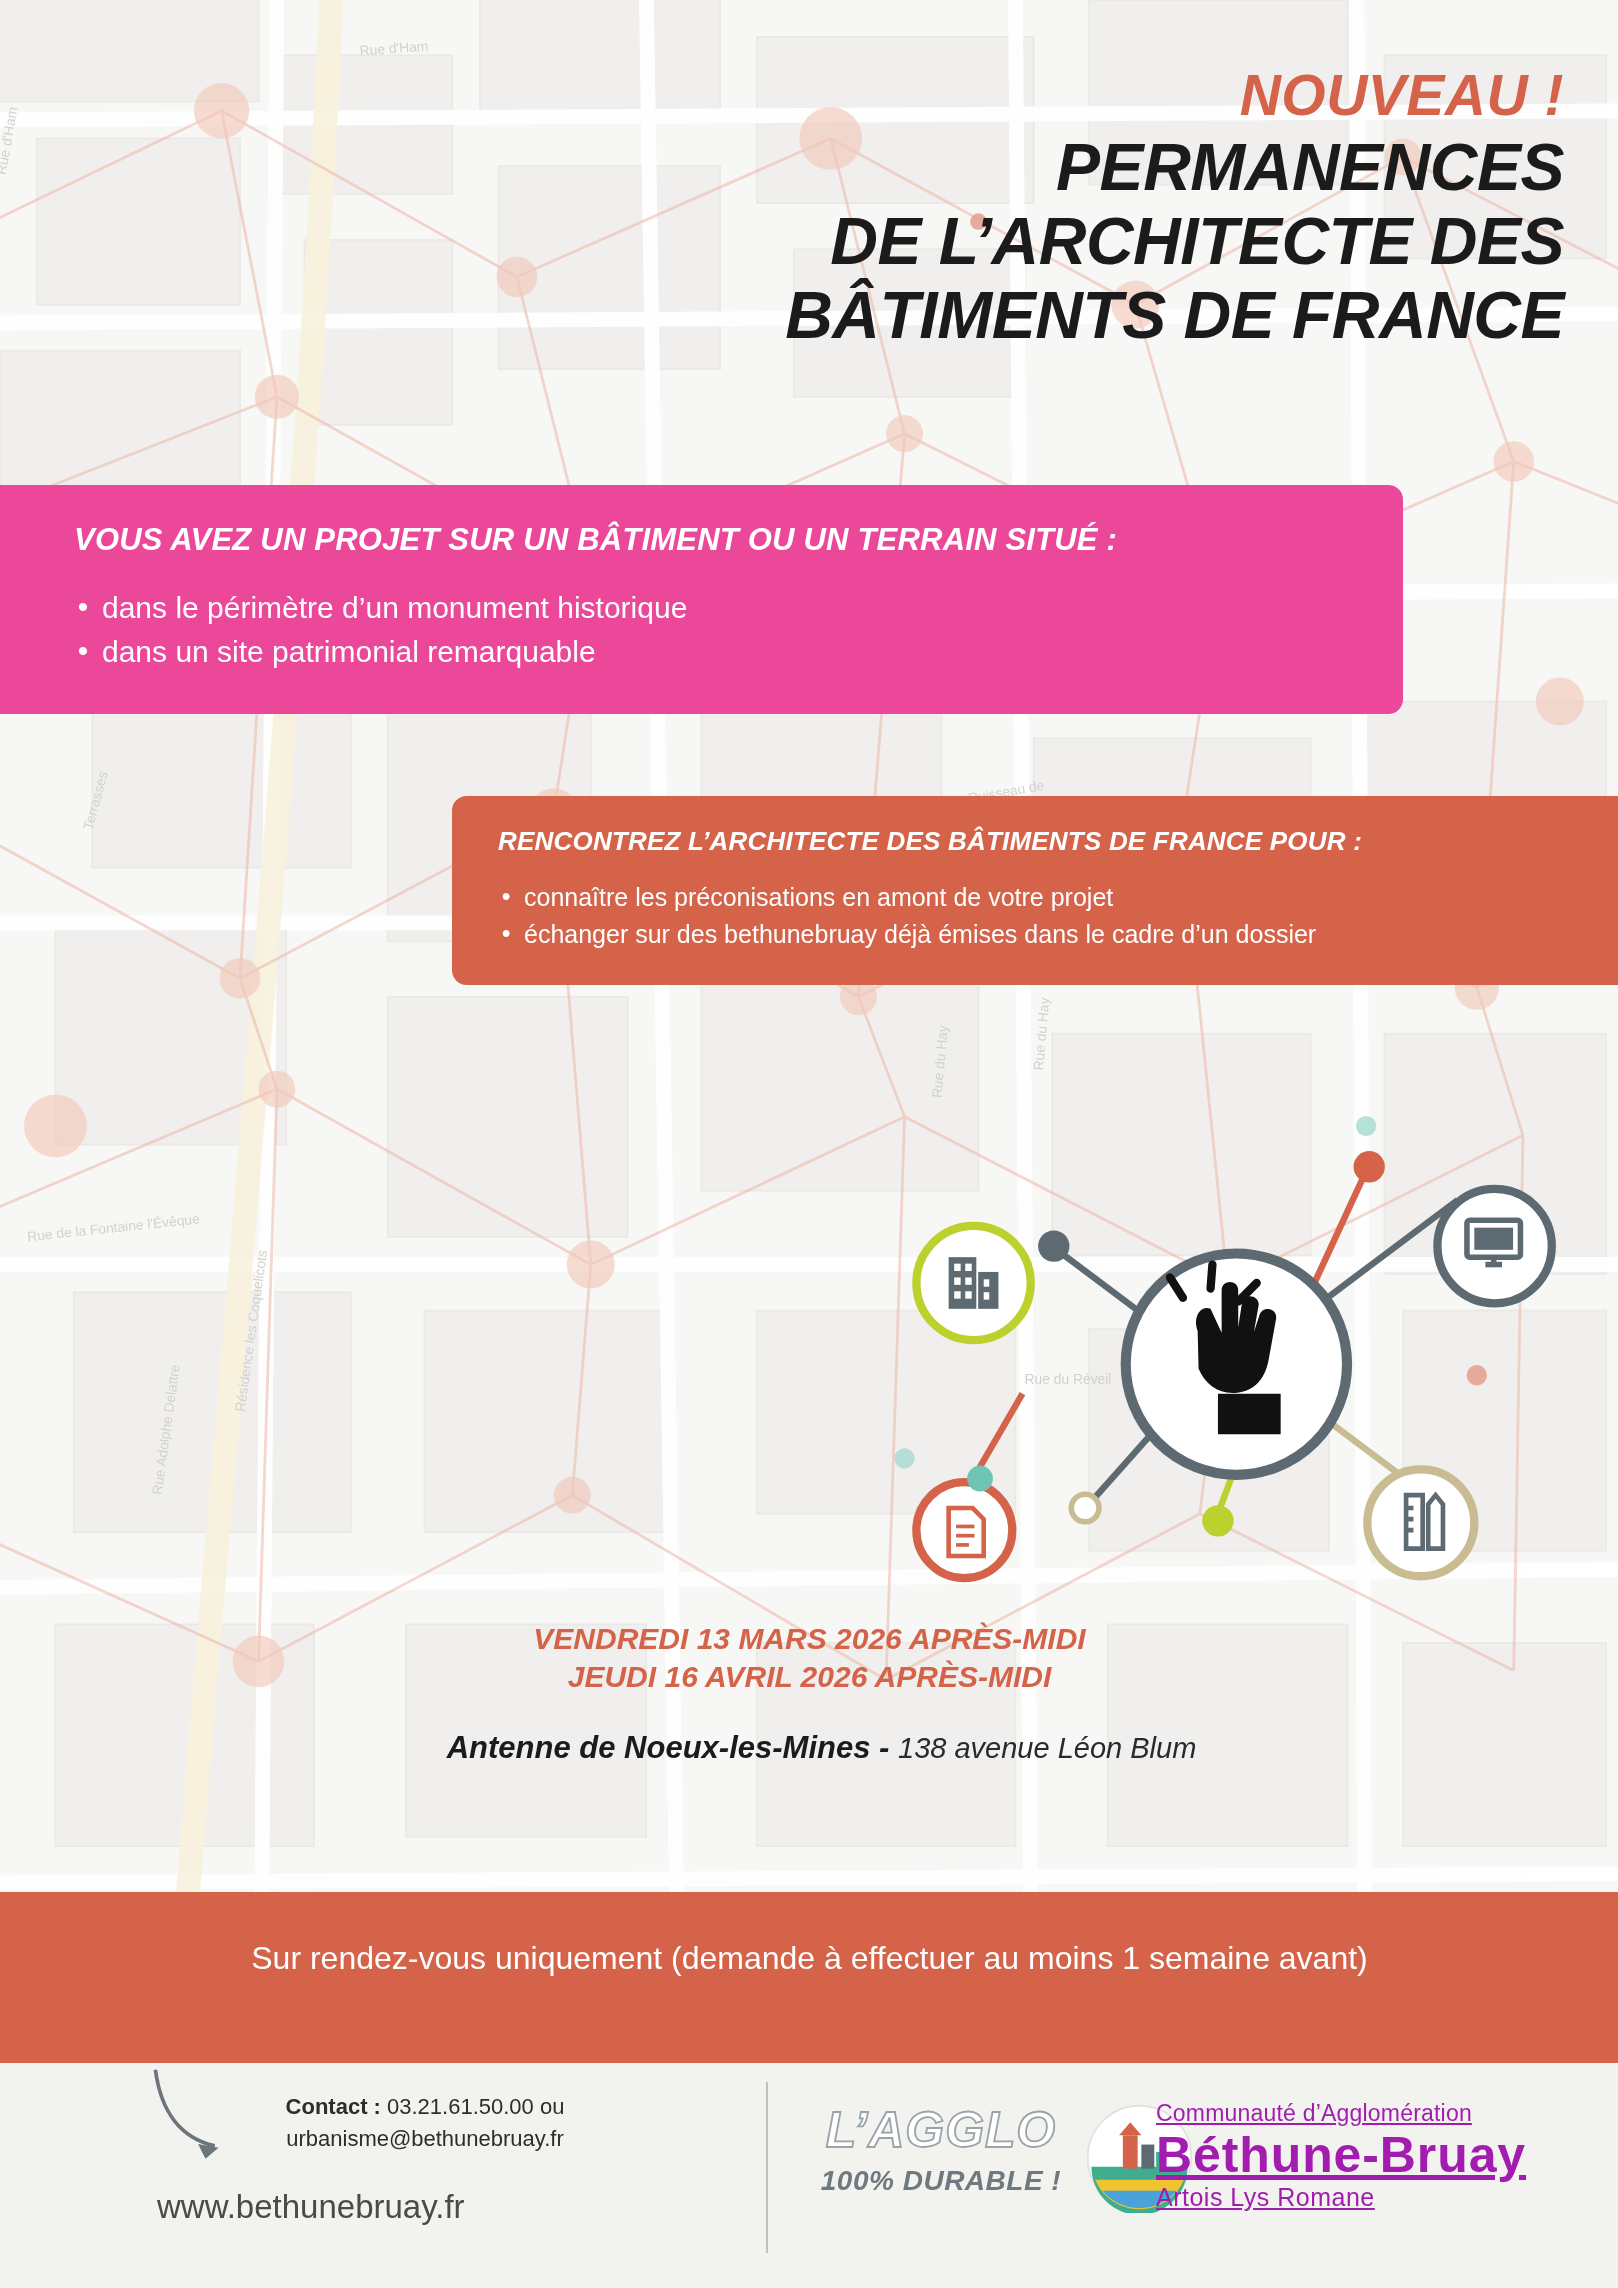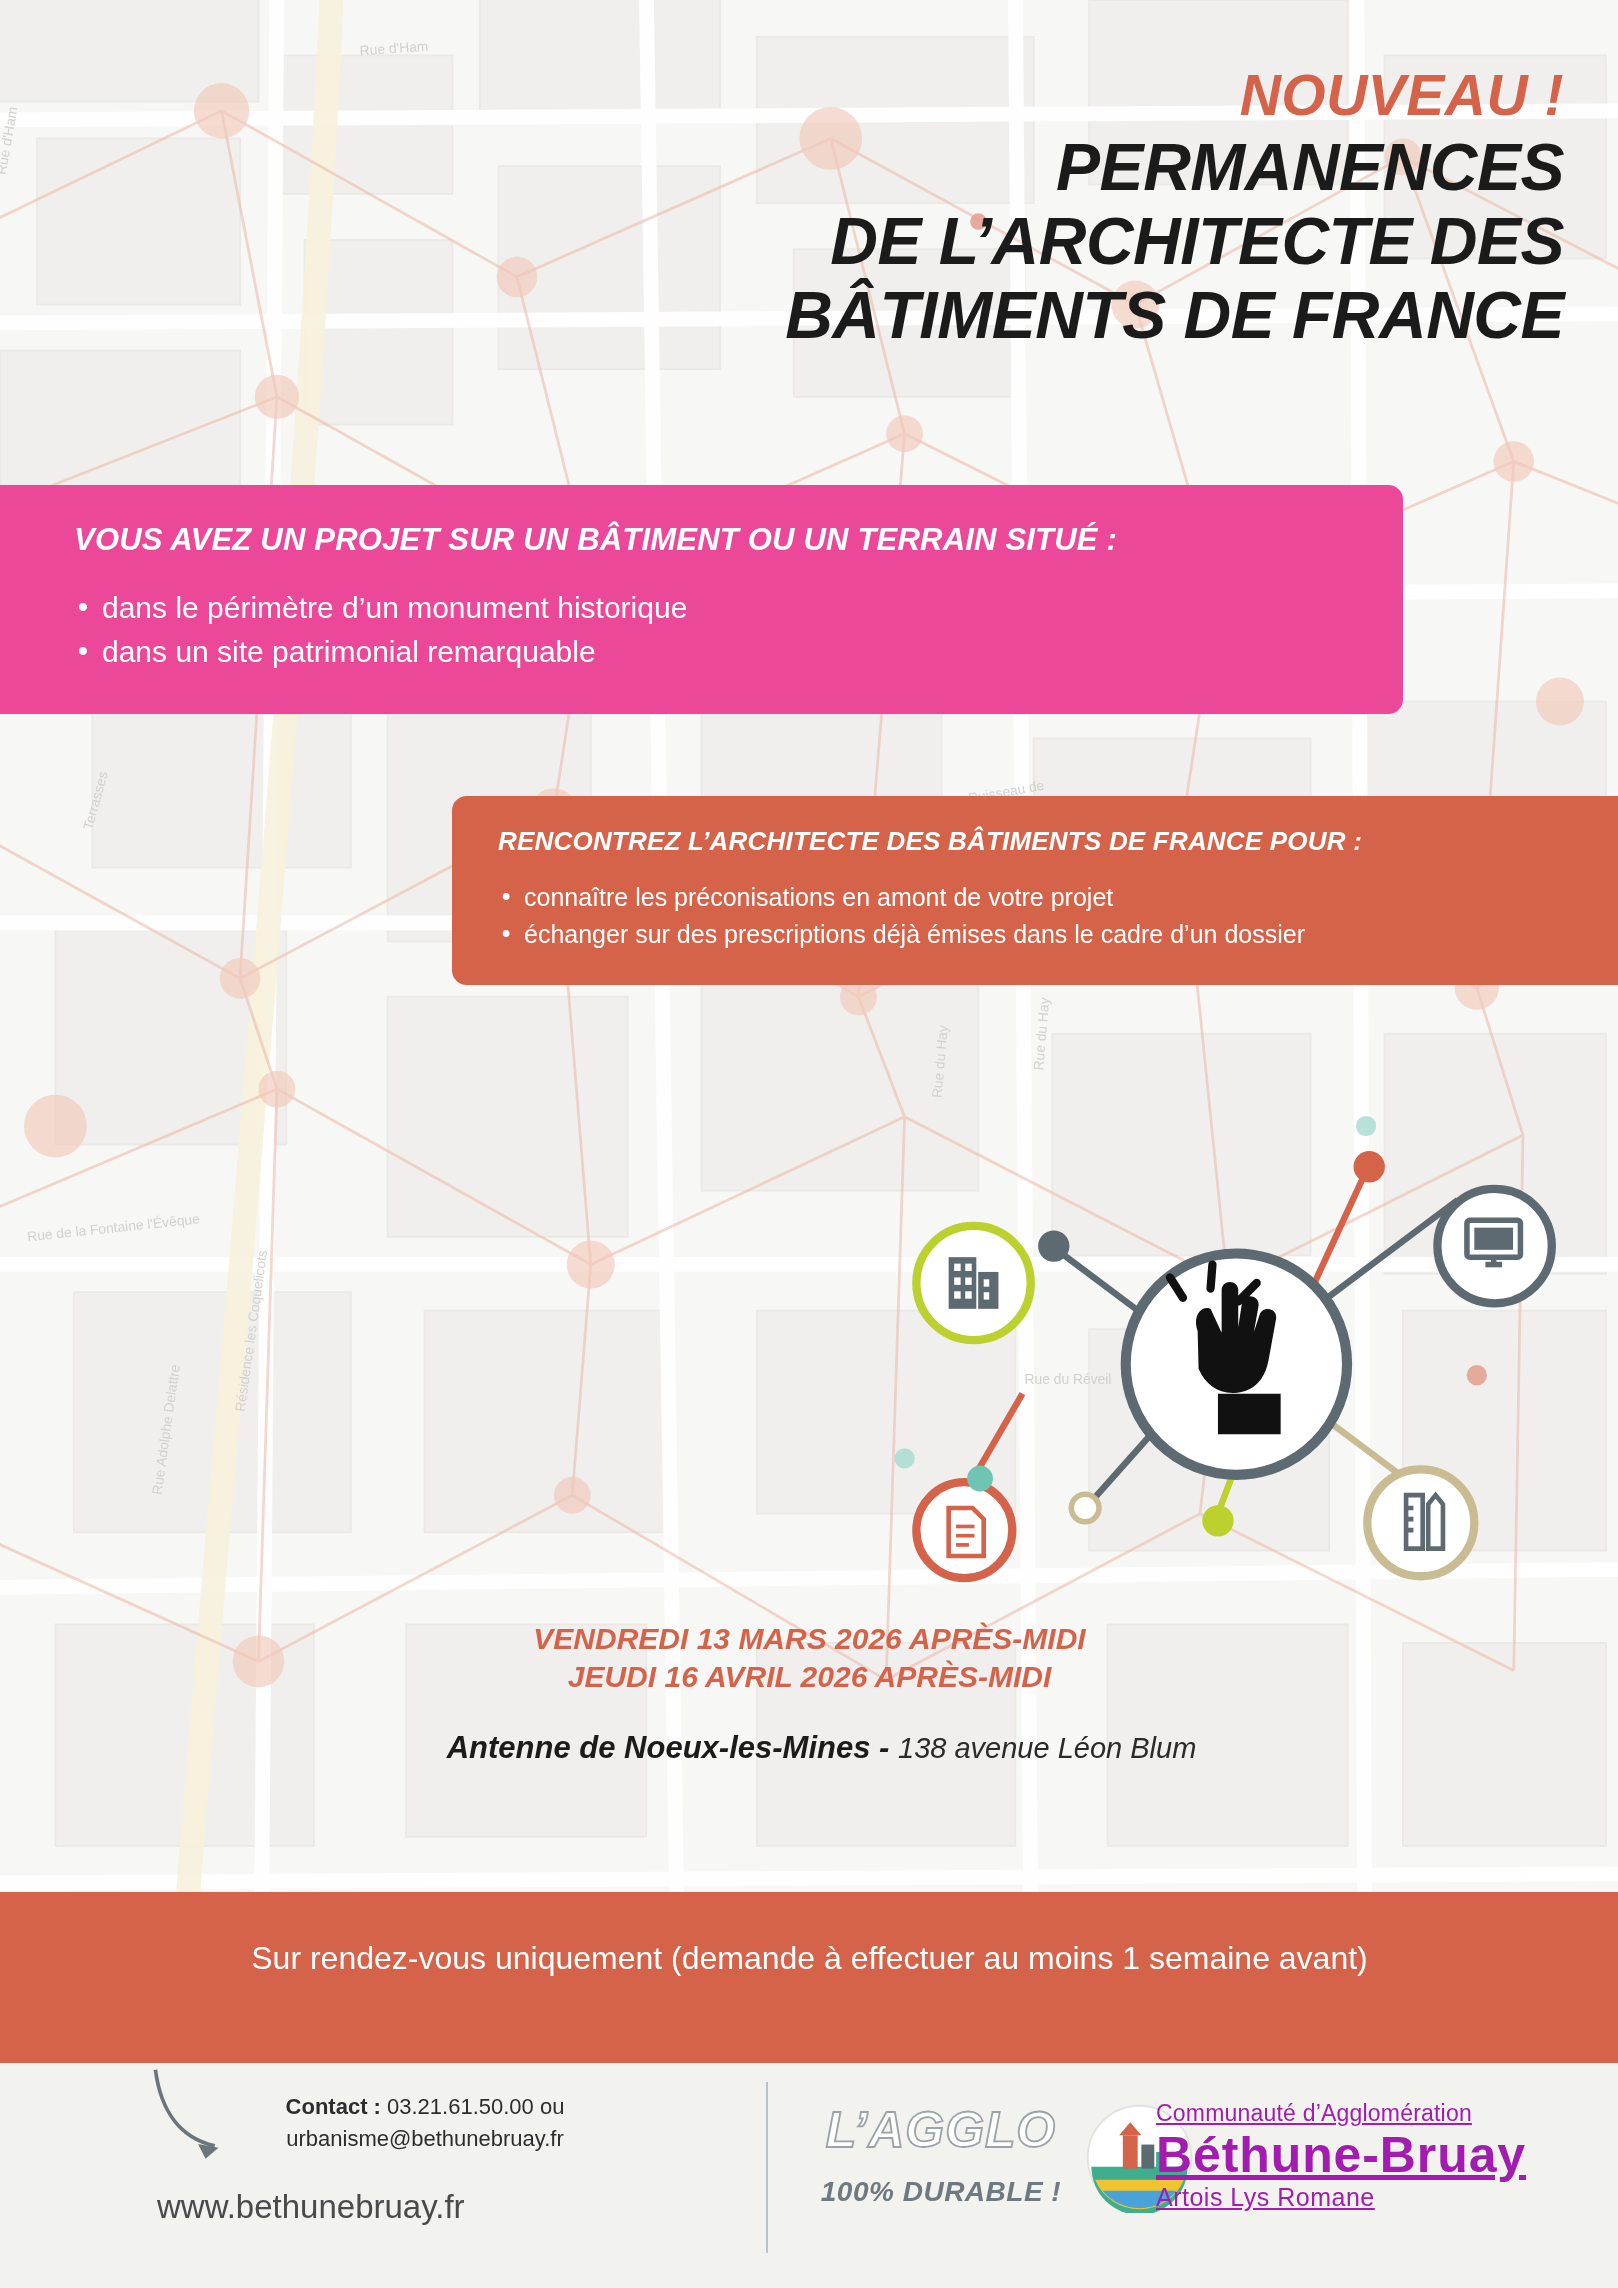--- a/index.html
+++ b/index.html
@@ -249,21 +249,21 @@
   .agglo-word {
     font-size: 50px;
     font-weight: bold;
     font-style: italic;
     color: #ffffff;
     -webkit-text-stroke: 1.8px #9aa3a8;
     letter-spacing: 0.9px;
     line-height: 1;
   }
   .agglo-sub {
-    margin-top: 21px;
+    margin-top: 10px;
     font-size: 28px;
     font-weight: bold;
     font-style: italic;
     color: #6f7a80;
     letter-spacing: 0.5px;
   }
   .logo-mark {
     position: absolute;
     left: 1084px;
     top: 39px;
@@ -418,21 +418,21 @@
     <ul>
       <li>dans le périmètre d’un monument historique</li>
       <li>dans un site patrimonial remarquable</li>
     </ul>
   </div>
 
   <div class="orange-band">
     <h2>RENCONTREZ L’ARCHITECTE DES BÂTIMENTS DE FRANCE POUR :</h2>
     <ul>
       <li>connaître les préconisations en amont de votre projet</li>
-      <li>échanger sur des prescriptions déjà émises dans le cadre d’un dossier</li>
+      <li>échanger sur des bethunebruay déjà émises dans le cadre d’un dossier</li>
     </ul>
   </div>
 
   <div class="illustration">
     <svg width="775" height="498" viewBox="0 0 840 540" xmlns="http://www.w3.org/2000/svg" aria-hidden="true">
 
       <g stroke="#5d6a71" stroke-width="7" fill="none">
         <path d="M260 140 L360 215"></path>
         <path d="M700 90 L560 195"></path>
         <path d="M300 420 L380 330"></path>

